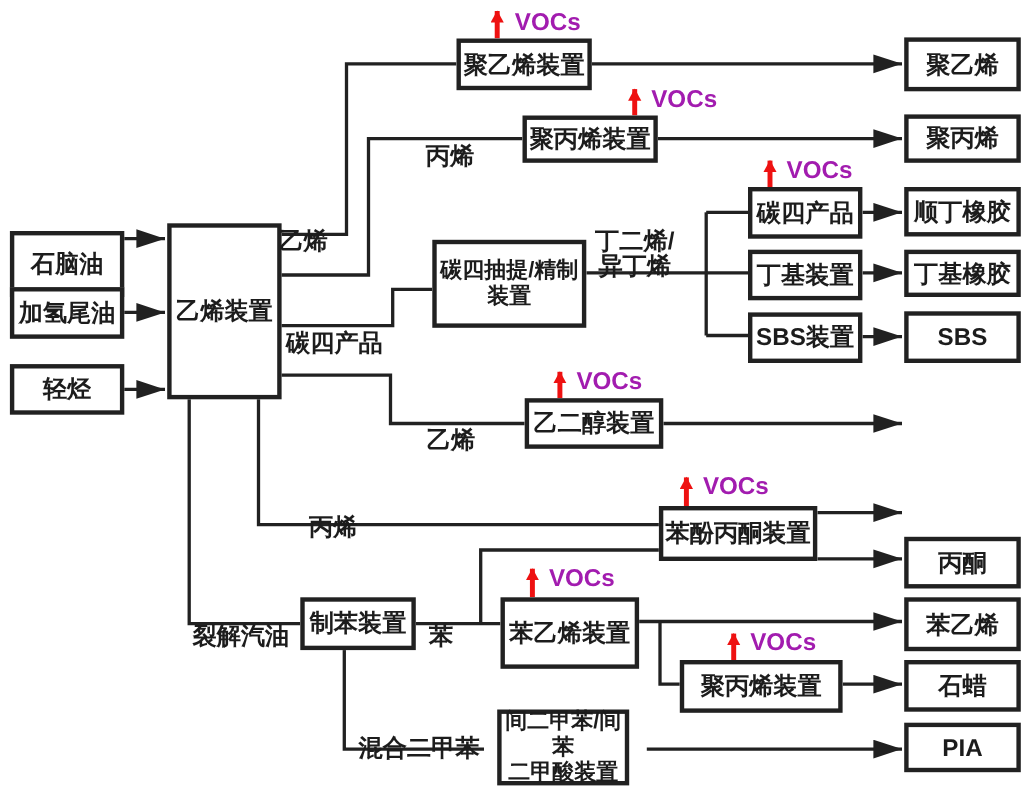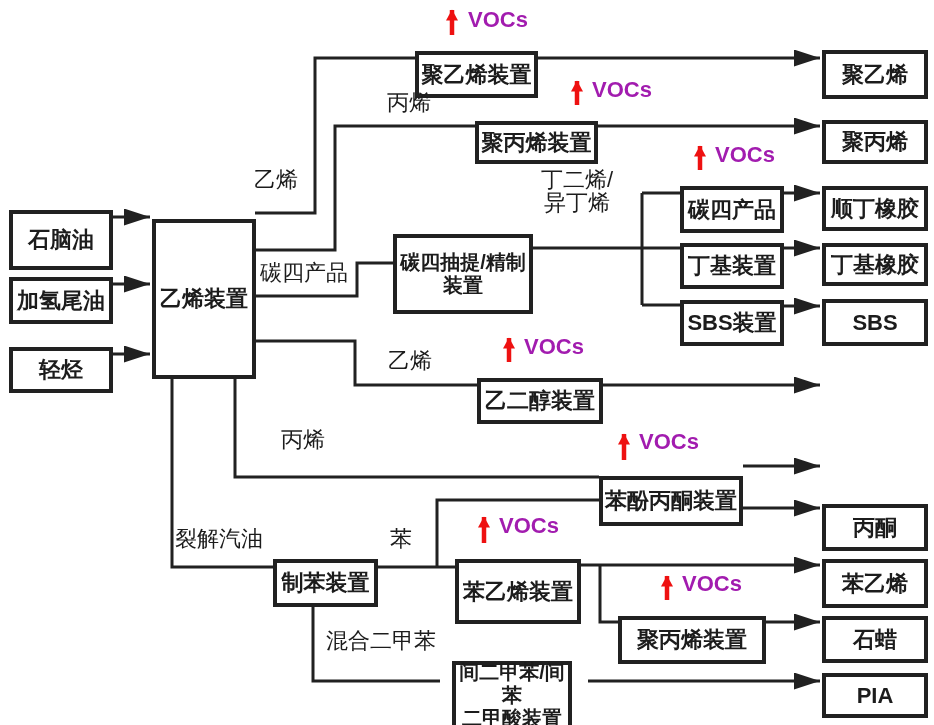--- a/index.html
+++ b/index.html
@@ -1,23 +1,23 @@
 <!DOCTYPE html>
 <html><head>
 <meta charset="utf-8">
 <style>
   html,body{margin:0;padding:0;background:#ffffff;}
   #diagram{position:relative;width:934px;height:725px;background:#ffffff;overflow:hidden;
            font-family:"Liberation Sans",sans-serif;}
   #lines{position:absolute;left:0;top:0;}
   .node{position:absolute;box-sizing:border-box;border:4px solid #212121;background:#ffffff;
         display:flex;align-items:center;justify-content:center;text-align:center;
-        font-weight:700;font-size:22px;color:#1c1c1c;white-space:pre-line;line-height:1.14;margin-top:16px;}
-  .slabel{position:absolute;font-weight:400;font-size:22px;color:#1c1c1c;white-space:pre-line;
-          line-height:1.04;text-align:center;}
+        font-weight:700;font-size:22px;color:#1c1c1c;white-space:pre-line;line-height:1.14;}
+  .slabel{position:absolute;font-weight:700;font-size:22px;color:#1c1c1c;white-space:pre-line;
+          line-height:1.04;text-align:center;margin-top:39px;}
   .vocs{position:absolute;font-weight:700;font-size:22px;color:#a21caf;}
 </style>
 </head>
 <body>
 
 <div id="diagram">
 
 <svg id="lines" width="934" height="725" viewBox="0 0 934 725">
   <defs>
     <marker id="arr" markerUnits="userSpaceOnUse" markerWidth="30" markerHeight="20" refX="26" refY="8.5" orient="auto">
@@ -62,21 +62,21 @@
     <path d="M452,35 L452,10" marker-end="url(#rarr)"></path>
     <path d="M577,105 L577,81" marker-end="url(#rarr)"></path>
     <path d="M700,170 L700,146" marker-end="url(#rarr)"></path>
     <path d="M509,362 L509,338" marker-end="url(#rarr)"></path>
     <path d="M624,460 L624,434" marker-end="url(#rarr)"></path>
     <path d="M484,543 L484,517" marker-end="url(#rarr)"></path>
     <path d="M667,600 L667,576" marker-end="url(#rarr)"></path>
   </g>
 </svg>
 
-<div class="node" style="left:9px;top:194px;width:104px;height:60px">石脑油</div>
+<div class="node" style="left:9px;top:210px;width:104px;height:60px">石脑油</div>
 <div class="node" style="left:9px;top:261px;width:104px;height:47px">加氢尾油</div>
 <div class="node" style="left:9px;top:331px;width:104px;height:46px">轻烃</div>
 <div class="node" style="left:152px;top:203px;width:104px;height:160px">乙烯装置</div>
 <div class="node" style="left:415px;top:35px;width:123px;height:47px">聚乙烯装置</div>
 <div class="node" style="left:475px;top:105px;width:123px;height:43px">聚丙烯装置</div>
 <div class="node" style="left:393px;top:218px;width:140px;height:80px;font-size:20px">碳四抽提/精制
 装置</div>
 <div class="node" style="left:680px;top:170px;width:104px;height:47px">碳四产品</div>
 <div class="node" style="left:680px;top:227px;width:104px;height:46px">丁基装置</div>
 <div class="node" style="left:680px;top:284px;width:104px;height:46px">SBS装置</div>

